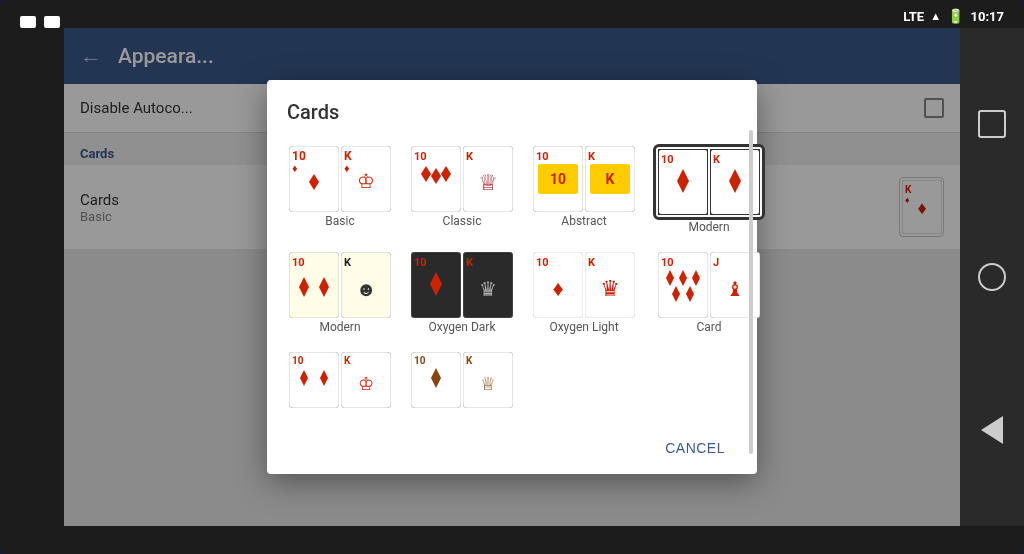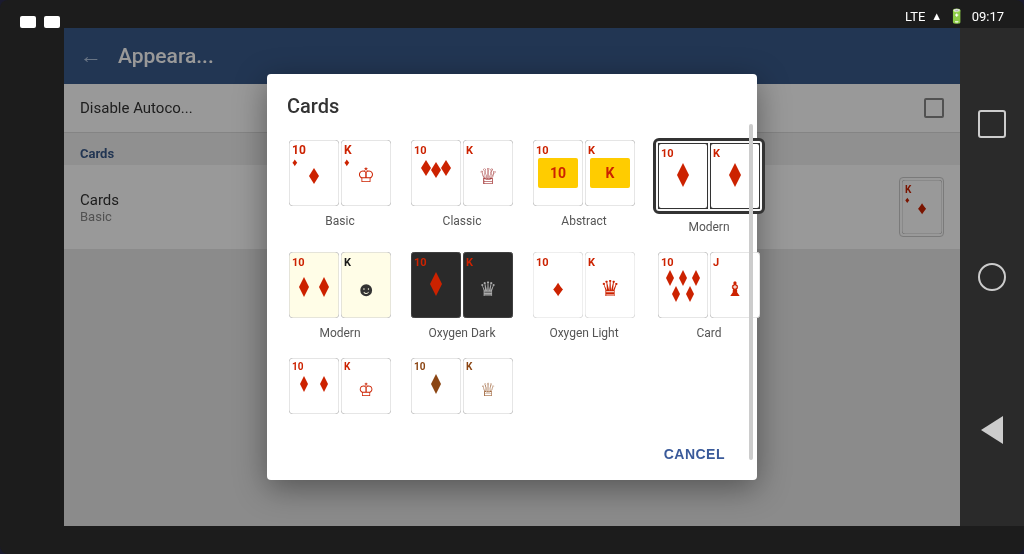--- a/index.html
+++ b/index.html
@@ -22,21 +22,21 @@
 
     
     .status-bar {
       position: absolute;
       top: 8px; right: 20px;
       display: flex;
       align-items: center;
       gap: 6px;
       color: white;
       font-size: 13px;
-      font-weight: normal;
+      font-weight: bold;
     }
 
     .status-icons {
       position: absolute;
       top: 8px; left: 20px;
       display: flex;
       gap: 8px;
     }
 
     
@@ -206,21 +206,20 @@
       display: grid;
       grid-template-columns: repeat(4, 1fr);
       gap: 8px;
       margin-bottom: 8px;
     }
 
     .card-option {
       display: flex;
       flex-direction: column;
       align-items: center;
-      gap: 6px;
       cursor: pointer;
       padding: 4px;
       border-radius: 4px;
     }
 
     .card-option.selected .card-pair {
       border: 3px solid #333;
       border-radius: 6px;
     }
 
@@ -238,21 +237,21 @@
 
     .modal-actions {
       display: flex;
       justify-content: flex-end;
       padding-top: 8px;
     }
 
     .cancel-btn {
       color: #3a5a9a;
       font-size: 14px;
-      font-weight: bold;
+      font-weight: normal;
       padding: 10px 16px;
       cursor: pointer;
       letter-spacing: 0.5px;
       background: none;
       border: none;
     }
 
     
     .modal-scrollbar {
       position: absolute;
@@ -278,21 +277,21 @@
 
   <div class="status-icons">
     <div style="width:16px;height:12px;background:white;border-radius:2px;margin-top:8px;"></div>
     <div style="width:16px;height:12px;background:white;border-radius:2px;margin-top:8px;"></div>
   </div>
 
   <div class="status-bar">
     <span>LTE</span>
     <span style="font-size:11px;">▲</span>
     <span style="font-size:14px;">🔋</span>
-    <span>09:17</span>
+    <span>10:17</span>
   </div>
 
   <div class="app-area">
 
     <div class="app-header">
       <span class="back-arrow">←</span>
       <span class="header-title">Appeara...</span>
     </div>
 
     <div class="settings-list">

